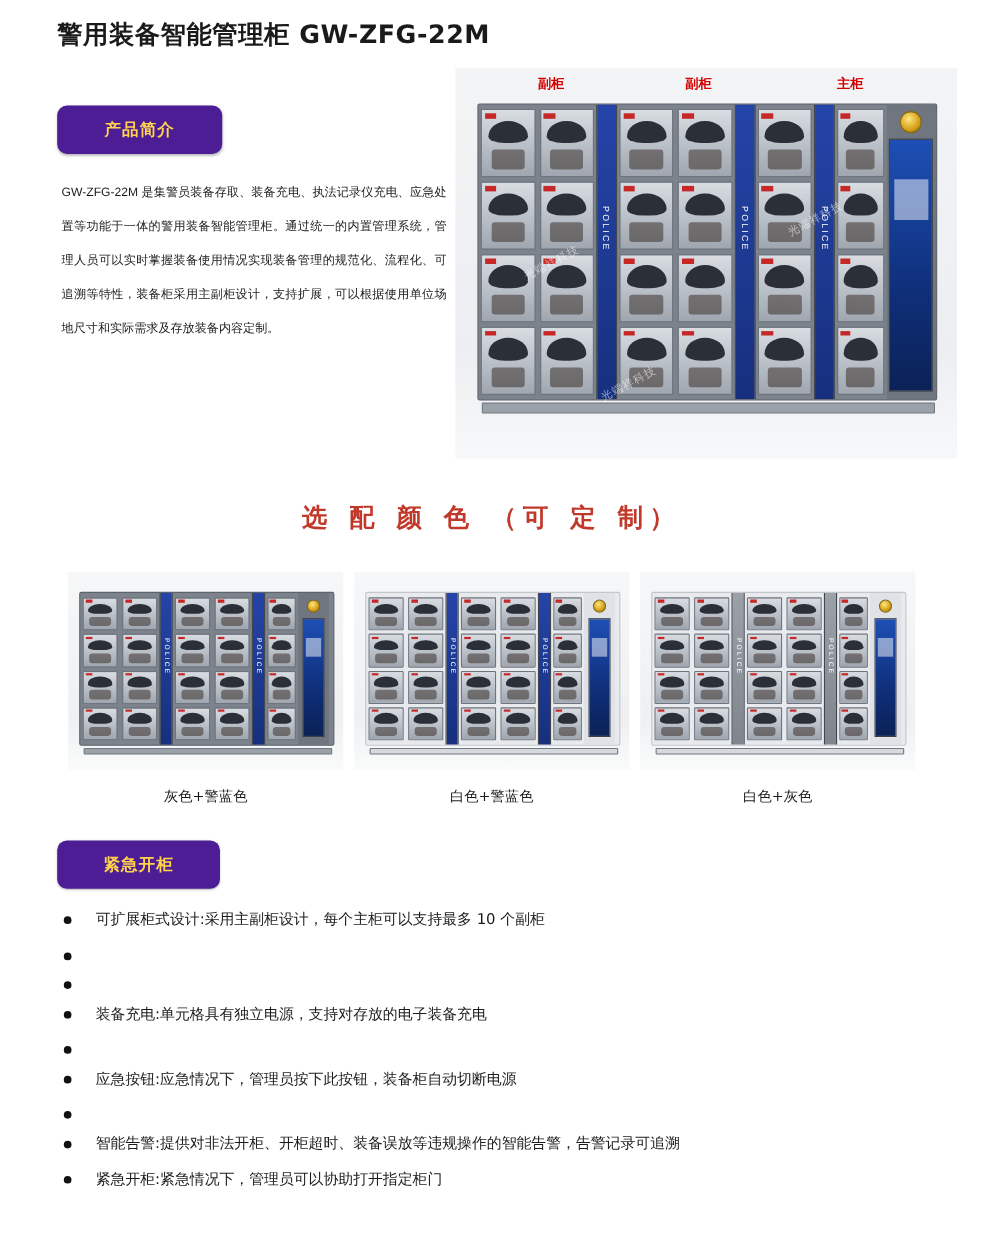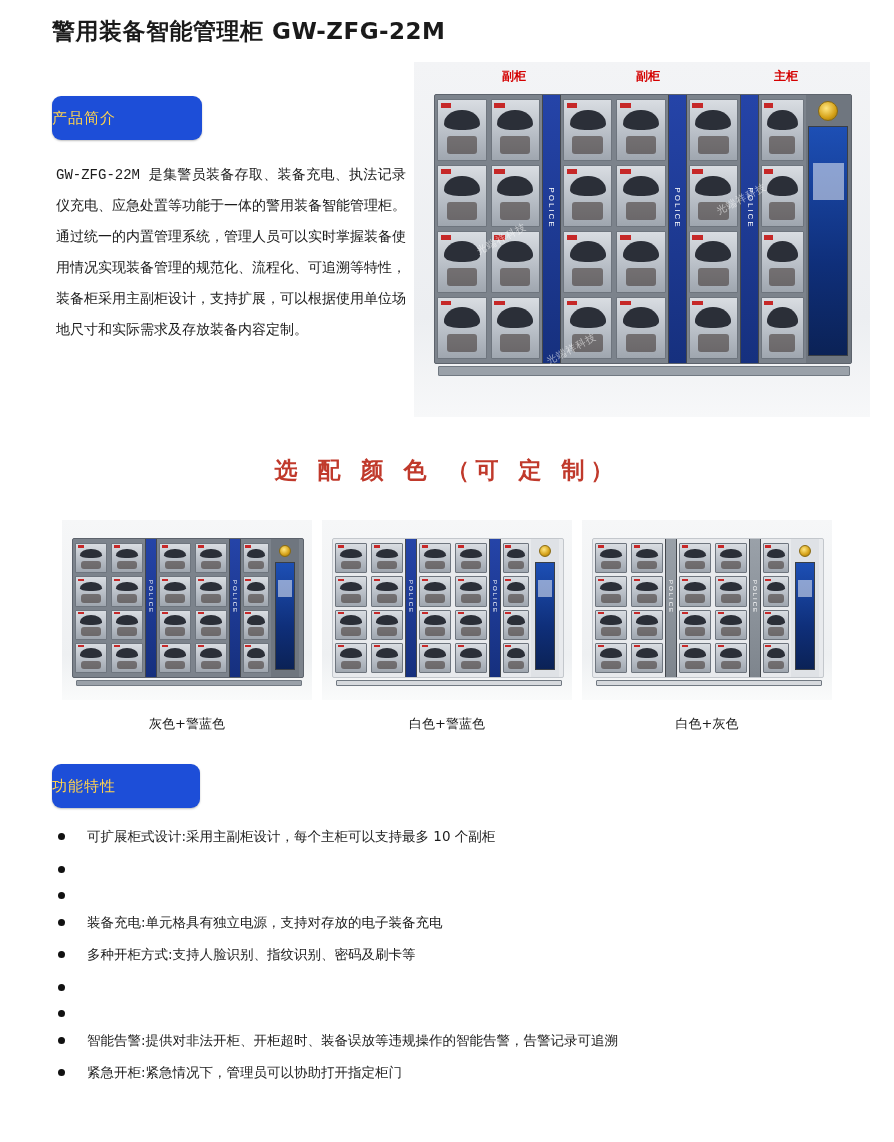--- a/index.html
+++ b/index.html
@@ -24,58 +24,59 @@
     font-size: 23px;
     font-weight: bold;
     letter-spacing: 0.5px;
     color: #1a1a1a;
     font-family: "DejaVu Sans", sans-serif;
   }
 
   
   .pill {
     position: absolute;
-    background: #1d4ed8;
+    background: #4c1d95;
     color: #ffd34d;
     font-size: 15px;
-    font-weight: normal;
+    font-weight: bold;
     border-radius: 9px;
     display: flex;
     align-items: center;
+    justify-content: center;
     letter-spacing: 1px;
     box-shadow: 0 1px 2px rgba(0,0,0,.25);
   }
   #pill-intro { left: 52px; top: 96px; width: 150px; height: 44px; }
   #pill-feature { left: 52px; top: 764px; width: 148px; height: 44px; }
 
   
   .intro-text {
     position: absolute;
     left: 56px;
     top: 160px;
     width: 350px;
-    font-size: 14px;
+    font-size: 11px;
     line-height: 31px;
     color: #1b1b1b;
     text-align: justify;
-    font-family: Liberation Mono, monospace;
+    font-family: Liberation Sans, sans-serif;
   }
 
   
   .photo-main {
     position: absolute;
     left: 414px;
     top: 62px;
     width: 456px;
     height: 355px;
     background: linear-gradient(180deg,#f3f4f6 0%,#eceef1 72%,#f7f8f9 100%);
   }
   .cab-labels {
     position: absolute;
-    left: 16px; top: 0; width: 100%; height: 26px;
+    left: 3px; top: 0; width: 100%; height: 26px;
   }
   .cab-label {
     position: absolute;
     top: 6px;
     font-size: 12px;
     color: #d40000;
     font-weight: bold;
     font-family: "DejaVu Sans", sans-serif;
   }
 
@@ -652,44 +653,44 @@
     <div class="screen-col" style="width:28px; background:#dfe2e6;">
       <div class="badge" style="width:12px;height:12px;"></div>
       <div class="screen" style="width:20px;"></div>
     </div>
   </div>
   <div class="cab-base" style="left:14px; top:160px; width:226px; height:6px; background:#d6d9dd;"></div>
 </div>
 <div class="variant-caption" id="caption-3">白色+灰色</div>
 
 <div class="pill" id="pill-feature">
-  <span>功能特性</span>
+  <span>紧急开柜</span>
 </div>
 
 <div class="feature-list">
   <div class="feature-item">
     <span class="bullet"></span>
     <span>可扩展柜式设计:采用主副柜设计，每个主柜可以支持最多 10 个副柜</span>
   </div>
   <div class="feature-item">
     <span class="bullet"></span>
   </div>
   <div class="feature-item">
     <span class="bullet"></span>
   </div>
   <div class="feature-item">
     <span class="bullet"></span>
     <span>装备充电:单元格具有独立电源，支持对存放的电子装备充电</span>
   </div>
   <div class="feature-item">
     <span class="bullet"></span>
-    <span>多种开柜方式:支持人脸识别、指纹识别、密码及刷卡等</span>
-  </div>
-  <div class="feature-item">
-    <span class="bullet"></span>
+  </div>
+  <div class="feature-item">
+    <span class="bullet"></span>
+    <span>应急按钮:应急情况下，管理员按下此按钮，装备柜自动切断电源</span>
   </div>
   <div class="feature-item">
     <span class="bullet"></span>
   </div>
   <div class="feature-item">
     <span class="bullet"></span>
     <span>智能告警:提供对非法开柜、开柜超时、装备误放等违规操作的智能告警，告警记录可追溯</span>
   </div>
   <div class="feature-item">
     <span class="bullet"></span>

